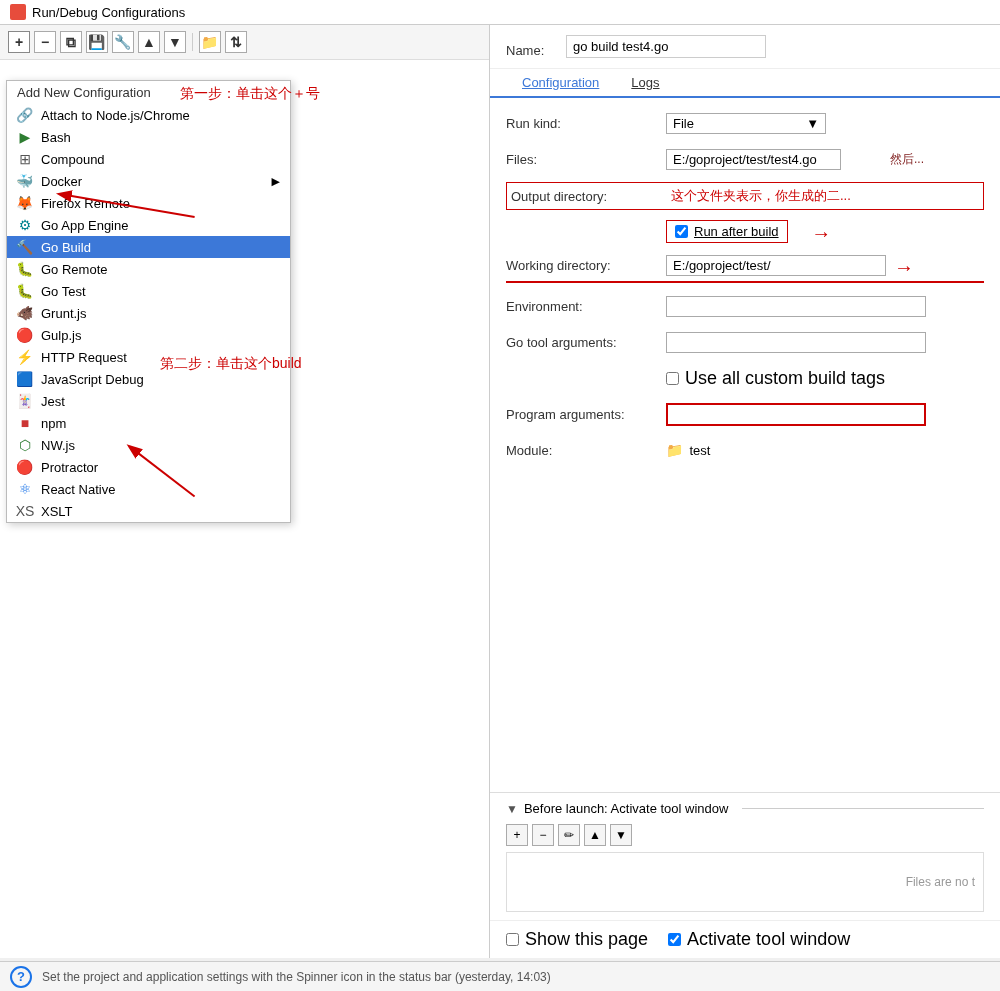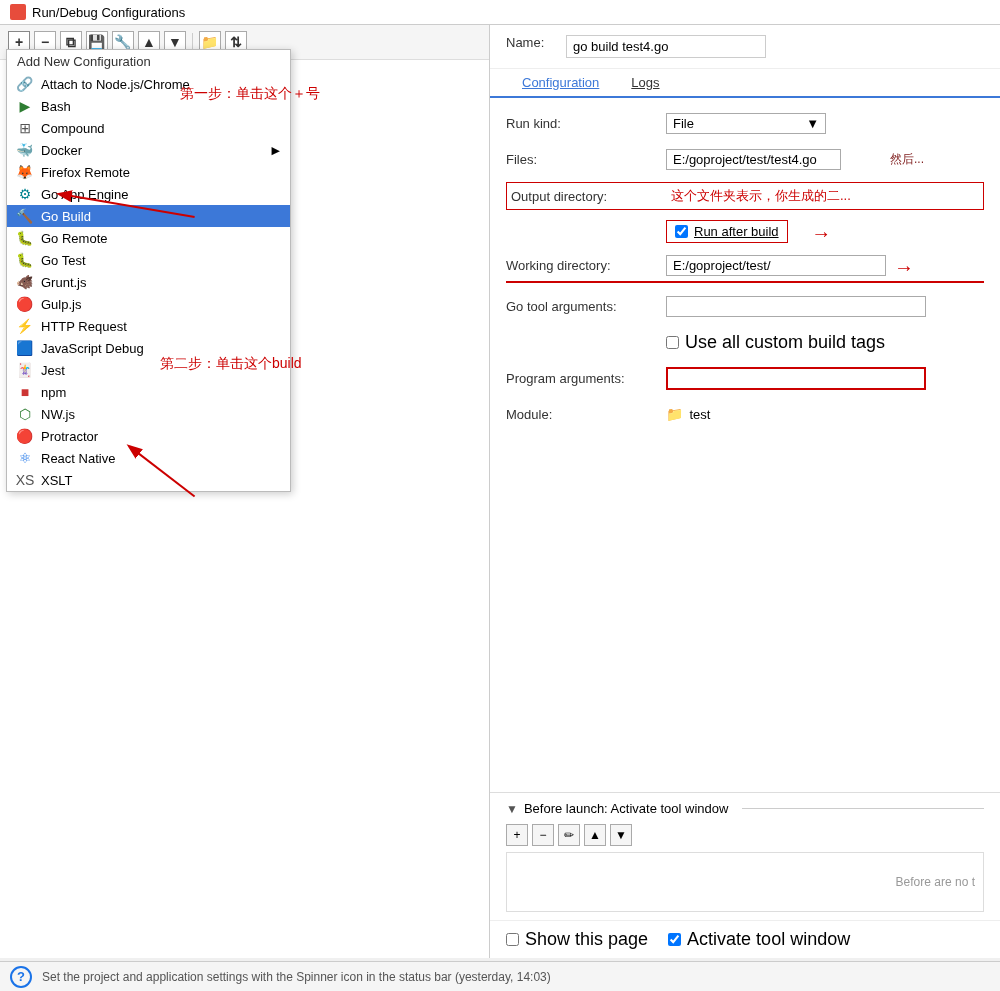--- a/index.html
+++ b/index.html
@@ -61,21 +61,21 @@
     }
     .toolbar-btn.add { color: #333; border-color: #888; }
     .toolbar-sep {
       width: 1px; height: 18px;
       background: #ccc;
       margin: 0 2px;
     }
     
     .dropdown-menu {
       position: absolute;
-      top: 24px;
+      top: 55px;
       left: 6px;
       width: 285px;
       background: #fff;
       border: 1px solid #bbb;
       box-shadow: 2px 2px 8px rgba(0,0,0,0.2);
       z-index: 100;
     }
     .dropdown-item {
       display: flex;
       align-items: center;
@@ -127,21 +127,21 @@
     
     .right-panel {
       flex: 1;
       background: #fff;
       display: flex;
       flex-direction: column;
       padding: 0;
     }
     .name-row {
       display: flex;
-      align-items: flex-start;
+      align-items: flex-end;
       padding: 10px 16px;
       gap: 10px;
       border-bottom: 1px solid #eee;
     }
     .name-label {
       font-size: 13px;
       color: #333;
       min-width: 50px;
     }
     .name-input {
@@ -490,20 +490,26 @@
       </div>
 
       <div class="config-row" style="border-bottom:2px solid #cc0000; padding-bottom:4px;">
         <span class="config-label">Working directory:</span>
         <div class="config-value" style="display:flex; align-items:center; gap:8px;">
           <input class="text-field" type="text" style="width: 220px;" value="E:/goproject/test/">
           <span style="color:#cc0000; font-size:20px;">→</span>
         </div>
       </div>
 
+      <div class="config-row">
+        <span class="config-label">Environment:</span>
+        <div class="config-value">
+          <input class="full-width-field" type="text" style="width: 260px;">
+        </div>
+      </div>
 
       <div class="config-row">
         <span class="config-label">Go tool arguments:</span>
         <div class="config-value">
           <input class="full-width-field" type="text" style="width: 260px;">
         </div>
       </div>
 
       <div class="config-row">
         <span class="config-label"></span>
@@ -541,21 +547,21 @@
         <div style="flex:1; height:1px; background:#ccc; margin-left:8px;"></div>
       </div>
       <div class="section-toolbar">
         <button class="section-btn">+</button>
         <button class="section-btn">−</button>
         <button class="section-btn">✏</button>
         <button class="section-btn">▲</button>
         <button class="section-btn">▼</button>
       </div>
       <div class="empty-list">
-        <span>Before are no t</span>
+        <span>Files are no t</span>
       </div>
     </div>
 
     <div class="bottom-options">
       <div class="checkbox-row">
         <input type="checkbox" style="">
         <span class="checkbox-label">Show this page</span>
       </div>
       <div class="checkbox-row">
         <input type="checkbox" checked="" style="">

